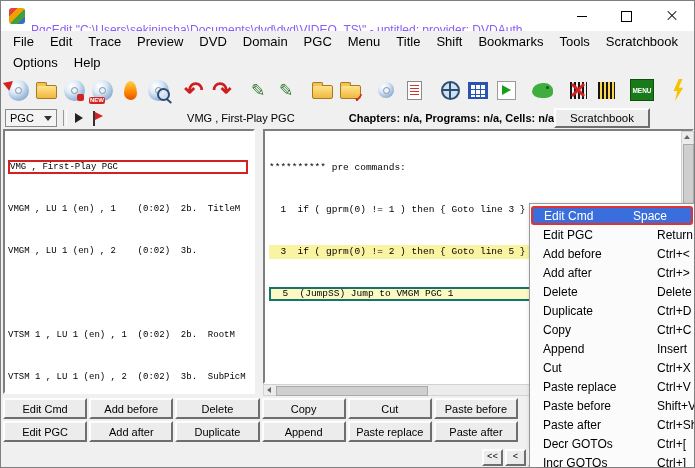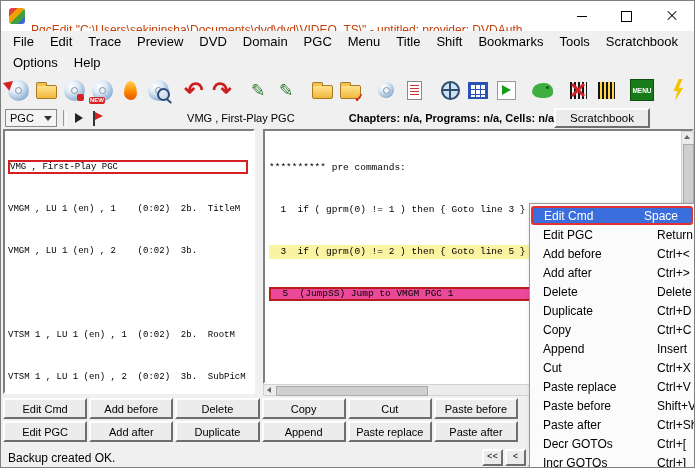--- a/index.html
+++ b/index.html
@@ -3,21 +3,21 @@
 <meta charset="utf-8">
 <style>
   html,body{margin:0;padding:0;}
   body{width:695px;height:468px;overflow:hidden;font-family:"Liberation Sans",sans-serif;background:#f0f0f0;}
   .app{position:relative;width:695px;height:468px;box-sizing:border-box;border:1px solid #7f7f7f;background:#f0f0f0;overflow:hidden;}
 
   
   .titlebar{position:absolute;left:0;top:0;right:0;height:30px;background:#ffffff;display:flex;align-items:center;}
   .appicon{width:16px;height:16px;margin:0 6px 0 8px;border-radius:3px;
     background:linear-gradient(135deg,#e04040 0 28%,#f2a000 28% 52%,#3fa03f 52% 76%,#3a6ad0 76%);flex:0 0 auto;}
-  .titletext{font-size:12px;color:#c2410c;white-space:nowrap;overflow:hidden;flex:1 1 auto;margin-top:28px;}
+  .titletext{font-size:12px;color:#8b5cf6;white-space:nowrap;overflow:hidden;flex:1 1 auto;margin-top:28px;}
   .wincontrols{display:flex;height:100%;margin-left:auto;flex:0 0 auto;}
   .wc{width:45px;height:30px;display:flex;align-items:center;justify-content:center;background:none;border:none;padding:0;}
   .wc-minbar{width:10px;height:1px;background:#000;display:block;}
   .wc-maxbox{width:9px;height:9px;border:1px solid #000;display:block;}
   .wc-x{position:relative;width:12px;height:12px;display:block;}
   .wc-x::before,.wc-x::after{content:"";position:absolute;left:0;top:5px;width:12px;height:1px;background:#000;}
   .wc-x::before{transform:rotate(45deg);}
   .wc-x::after{transform:rotate(-45deg);}
 
   
@@ -82,21 +82,21 @@
 
   
   .leftpanel{position:absolute;left:2px;top:128px;width:252px;height:265px;background:#fff;border:2px solid;border-color:#7f7f7f #ffffff #ffffff #7f7f7f;box-sizing:border-box;
     font-family:"Liberation Mono","DejaVu Sans Mono",monospace;font-size:9px;line-height:14px;white-space:pre;overflow:hidden;padding:1px 0 0 3px;}
   .lrow{height:14px;}
   .lrow.sel{border:2px solid #d42020;line-height:10px;height:14px;box-sizing:border-box;width:240px;}
   .rightpanel{position:absolute;left:262px;top:128px;width:431px;height:255px;background:#fff;border:2px solid;border-color:#7f7f7f #ffffff #ffffff #7f7f7f;box-sizing:border-box;
     font-family:"Liberation Mono","DejaVu Sans Mono",monospace;font-size:9.5px;line-height:14px;white-space:pre;overflow:hidden;padding:2px 0 0 4px;}
   .cline{height:14px;}
   .cline.hl-yellow{background:#faf3a1;}
-  .cline.hl-sel{background:#ec4899;border:2px solid #b91c1c;box-sizing:border-box;line-height:10px;width:262px;}
+  .cline.hl-sel{background:#fef9c3;border:2px solid #0f766e;box-sizing:border-box;line-height:10px;width:262px;}
 
   
   .vscroll{position:absolute;left:680px;top:130px;width:13px;height:251px;background:#ececec;border:1px solid #d2d2d2;box-sizing:border-box;}
   .vthumb{position:absolute;left:1px;top:12px;width:9px;height:90px;background:#cfcfcf;border:1px solid #aaa;}
   .hscroll{position:absolute;left:262px;top:383px;width:431px;height:12px;background:#ececec;border:1px solid #d2d2d2;box-sizing:border-box;}
   .hthumb{position:absolute;left:12px;top:1px;width:150px;height:8px;background:#cfcfcf;border:1px solid #aaa;}
   .sarrow{position:absolute;width:10px;height:10px;display:flex;align-items:center;justify-content:center;}
   .sarrow i{width:0;height:0;display:block;}
   .sa-l{left:0;top:0;}  .sa-l i{border-top:3px solid transparent;border-bottom:3px solid transparent;border-right:4px solid #666;}
   .sa-r{right:0;top:0;} .sa-r i{border-top:3px solid transparent;border-bottom:3px solid transparent;border-left:4px solid #666;}
@@ -111,21 +111,21 @@
   
   .statusmsg{position:absolute;left:7px;top:450px;font-size:12px;}
   .nav{position:absolute;left:481px;top:448px;display:flex;}
   .navbtn{width:21px;height:17px;margin-right:2px;font-size:9px;font-family:"Liberation Mono","DejaVu Sans Mono",monospace;padding:0;line-height:1;}
 
   
   .cmenu{position:absolute;left:528px;top:202px;width:166px;background:#fbfbfb;border:1px solid #9a9a9a;box-shadow:2px 2px 5px rgba(0,0,0,.3);z-index:50;padding:2px 0;box-sizing:border-box;overflow:hidden;}
   .citem{position:relative;height:19px;display:flex;align-items:center;font-size:12px;padding-left:13px;box-sizing:border-box;white-space:nowrap;}
   .cshort{position:absolute;left:127px;white-space:nowrap;}
   .citem.sel{background:#3a6edc;color:#fff;border:2px solid #e03232;border-radius:3px;margin:0 1px;padding-left:11px;}
-  .citem.sel .cshort{left:111px;}
+  .citem.sel .cshort{left:100px;}
 </style>
 </head>
 <body>
 
 <div class="app">
 
   <div class="titlebar">
     <span class="appicon"></span>
     <span class="titletext">PgcEdit  "C:\Users\sekininsha\Documents\dvd\dvd\VIDEO_TS\" - untitled; provider: DVDAuth</span>
     <div class="wincontrols">
@@ -312,21 +312,20 @@
     <div class="brow">
       <button class="bevel abtn">Edit PGC</button>
       <button class="bevel abtn">Add after</button>
       <button class="bevel abtn">Duplicate</button>
       <button class="bevel abtn">Append</button>
       <button class="bevel abtn">Paste replace</button>
       <button class="bevel abtn">Paste after</button>
     </div>
   </div>
 
-  <span class="statusmsg">Backup created OK.</span>
   <div class="nav">
     <button class="bevel navbtn">&lt;&lt;</button>
     <button class="bevel navbtn">&lt;</button>
     <button class="bevel navbtn">&gt;</button>
     <button class="bevel navbtn">&gt;&gt;</button>
   </div>
 
   <div class="cmenu">
     <div class="citem sel">
         <span>Edit Cmd</span>

